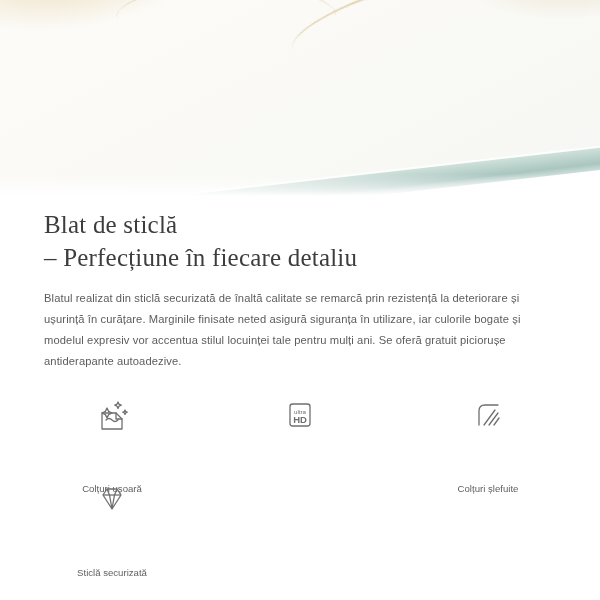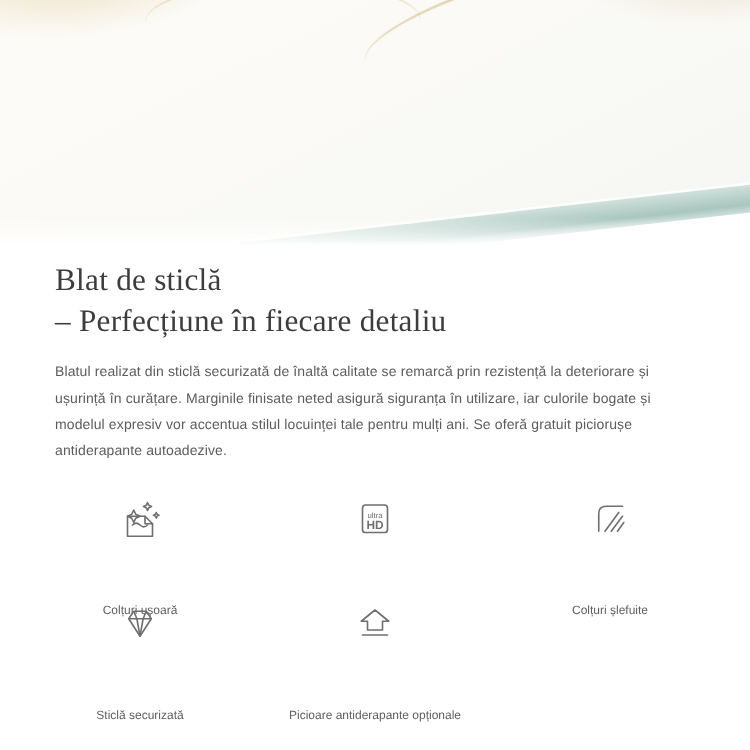--- a/index.html
+++ b/index.html
@@ -235,25 +235,16 @@
         <svg width="40" height="34" viewBox="0 0 40 34" fill="none" stroke="#6f6f6f" stroke-width="1.3" stroke-linejoin="round">
           <path d="M11 13 L15 7 L25 7 L29 13 L20 27 Z"></path>
           <path d="M11 13 L29 13"></path>
           <path d="M15 7 L17.5 13 L20 27"></path>
           <path d="M25 7 L22.5 13 L20 27"></path>
         </svg>
       </div>
       <div class="feature-label">Sticlă securizată</div>
     </div>
 
-    <div class="feature">
-      <div class="feature-icon">
-        <svg width="40" height="34" viewBox="0 0 40 34" fill="none" stroke="#6f6f6f" stroke-width="1.3" stroke-linejoin="round" stroke-linecap="round">
-          <path d="M20 6 L31 15 L26 15 L26 22 L14 22 L14 15 L9 15 Z"></path>
-          <path d="M10 26 L30 26"></path>
-        </svg>
-      </div>
-      <div class="feature-label">Picioare antiderapante opționale</div>
-    </div>
 
 
   </div>
 </div>
 
 </body></html>

